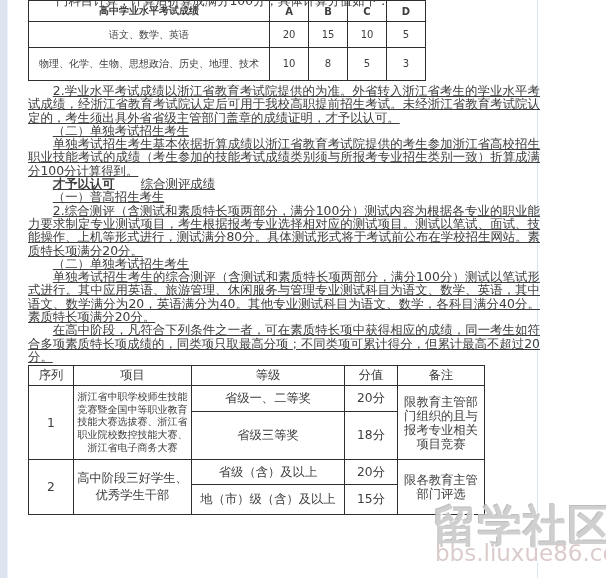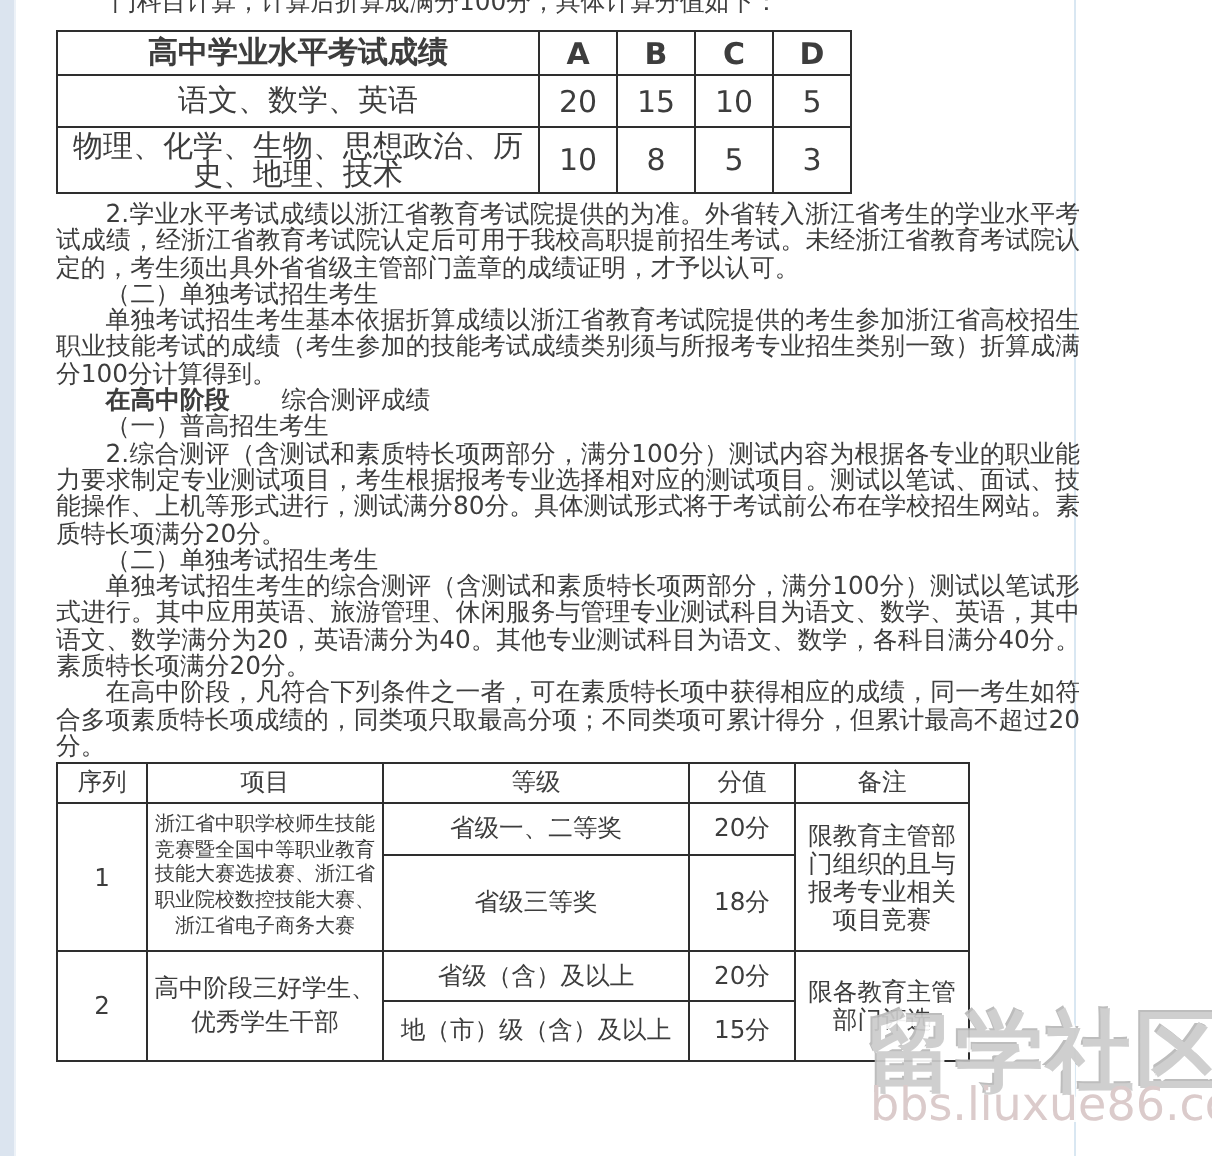--- a/index.html
+++ b/index.html
@@ -8,28 +8,28 @@
     overflow:hidden; font-family:"DejaVu Sans", sans-serif; color:#3d3d3d;padding-left:13px;
   }
   .left-strip { position:absolute; left:0; top:0; width:7px; height:100%; background:#dbe4ef; border-right:1px solid #edf2f8; }
   .v-divider  { position:absolute; left:537px; top:0; width:1px; height:100%; background:#d9e7f2; }
   .content { position:absolute; left:28px; top:0; width:512px; }
   .cut-line { position:absolute; top:-7px; left:28px; font-size:12.4px; white-space:nowrap; color:#3d3d3d; }
 
   table { border-collapse:collapse; table-layout:fixed; }
   td, th { border:1px solid #2e2e2e; text-align:center; vertical-align:middle; padding:1px 2px; overflow:hidden; }
 
-  .exam-table { margin-top:15px; width:384px; font-size:15px; }
+  .exam-table { width:384px; font-size:10px; }
   .exam-table .hdr td { font-weight:bold; height:18px; }
   .exam-table .r1 td { height:23px; }
   .exam-table .r2 td { height:30px; line-height:14px; }
   .c-sub { width:236px; }
   .c-g   { width:34px; }
 
-  .para-block { margin-top:3px; font-size:12.4px; line-height:13.3px; text-align:justify; }
+  .para-block { margin-top:3px; font-size:12.4px; line-height:13.3px; text-align:justify;text-decoration:underline; }
   .para-block p { margin:0; text-indent:2em; }
   .bold-term { font-weight:bold; margin-right:26px; }
 
   .bonus-table { margin-top:2px; width:443px; font-size:12.3px; }
   .bonus-table .hdr th { font-weight:normal; height:17px; border:1px solid #2e2e2e; }
   .b-seq   { width:40px; }
   .b-proj  { width:113px; }
   .b-grade { width:148px; }
   .b-score { width:48px; }
   .b-note  { width:82px; }
@@ -84,21 +84,21 @@
         <td>5</td>
         <td>3</td>
       </tr>
     </tbody>
       </table>
 
     <div class="para-block">
       <p>2.学业水平考试成绩以浙江省教育考试院提供的为准。外省转入浙江省考生的学业水平考试成绩，经浙江省教育考试院认定后可用于我校高职提前招生考试。未经浙江省教育考试院认定的，考生须出具外省省级主管部门盖章的成绩证明，才予以认可。</p>
       <p>（二）单独考试招生考生</p>
       <p>单独考试招生考生基本依据折算成绩以浙江省教育考试院提供的考生参加浙江省高校招生职业技能考试的成绩（考生参加的技能考试成绩类别须与所报考专业招生类别一致）折算成满分100分计算得到。</p>
-      <p><span class="bold-term">在高中阶段</span><span>综合测评成绩</span></p>
+      <p><span class="bold-term">才予以认可</span><span>综合测评成绩</span></p>
       <p>（一）普高招生考生</p>
       <p>2.综合测评（含测试和素质特长项两部分，满分100分）测试内容为根据各专业的职业能力要求制定专业测试项目，考生根据报考专业选择相对应的测试项目。测试以笔试、面试、技能操作、上机等形式进行，测试满分80分。具体测试形式将于考试前公布在学校招生网站。素质特长项满分20分。</p>
       <p>（二）单独考试招生考生</p>
       <p>单独考试招生考生的综合测评（含测试和素质特长项两部分，满分100分）测试以笔试形式进行。其中应用英语、旅游管理、休闲服务与管理专业测试科目为语文、数学、英语，其中语文、数学满分为20，英语满分为40。其他专业测试科目为语文、数学，各科目满分40分。素质特长项满分20分。</p>
       <p>在高中阶段，凡符合下列条件之一者，可在素质特长项中获得相应的成绩，同一考生如符合多项素质特长项成绩的，同类项只取最高分项；不同类项可累计得分，但累计最高不超过20分。</p>
     </div>
 
     <table class="bonus-table">
       <tbody>
           <tr class="hdr">

